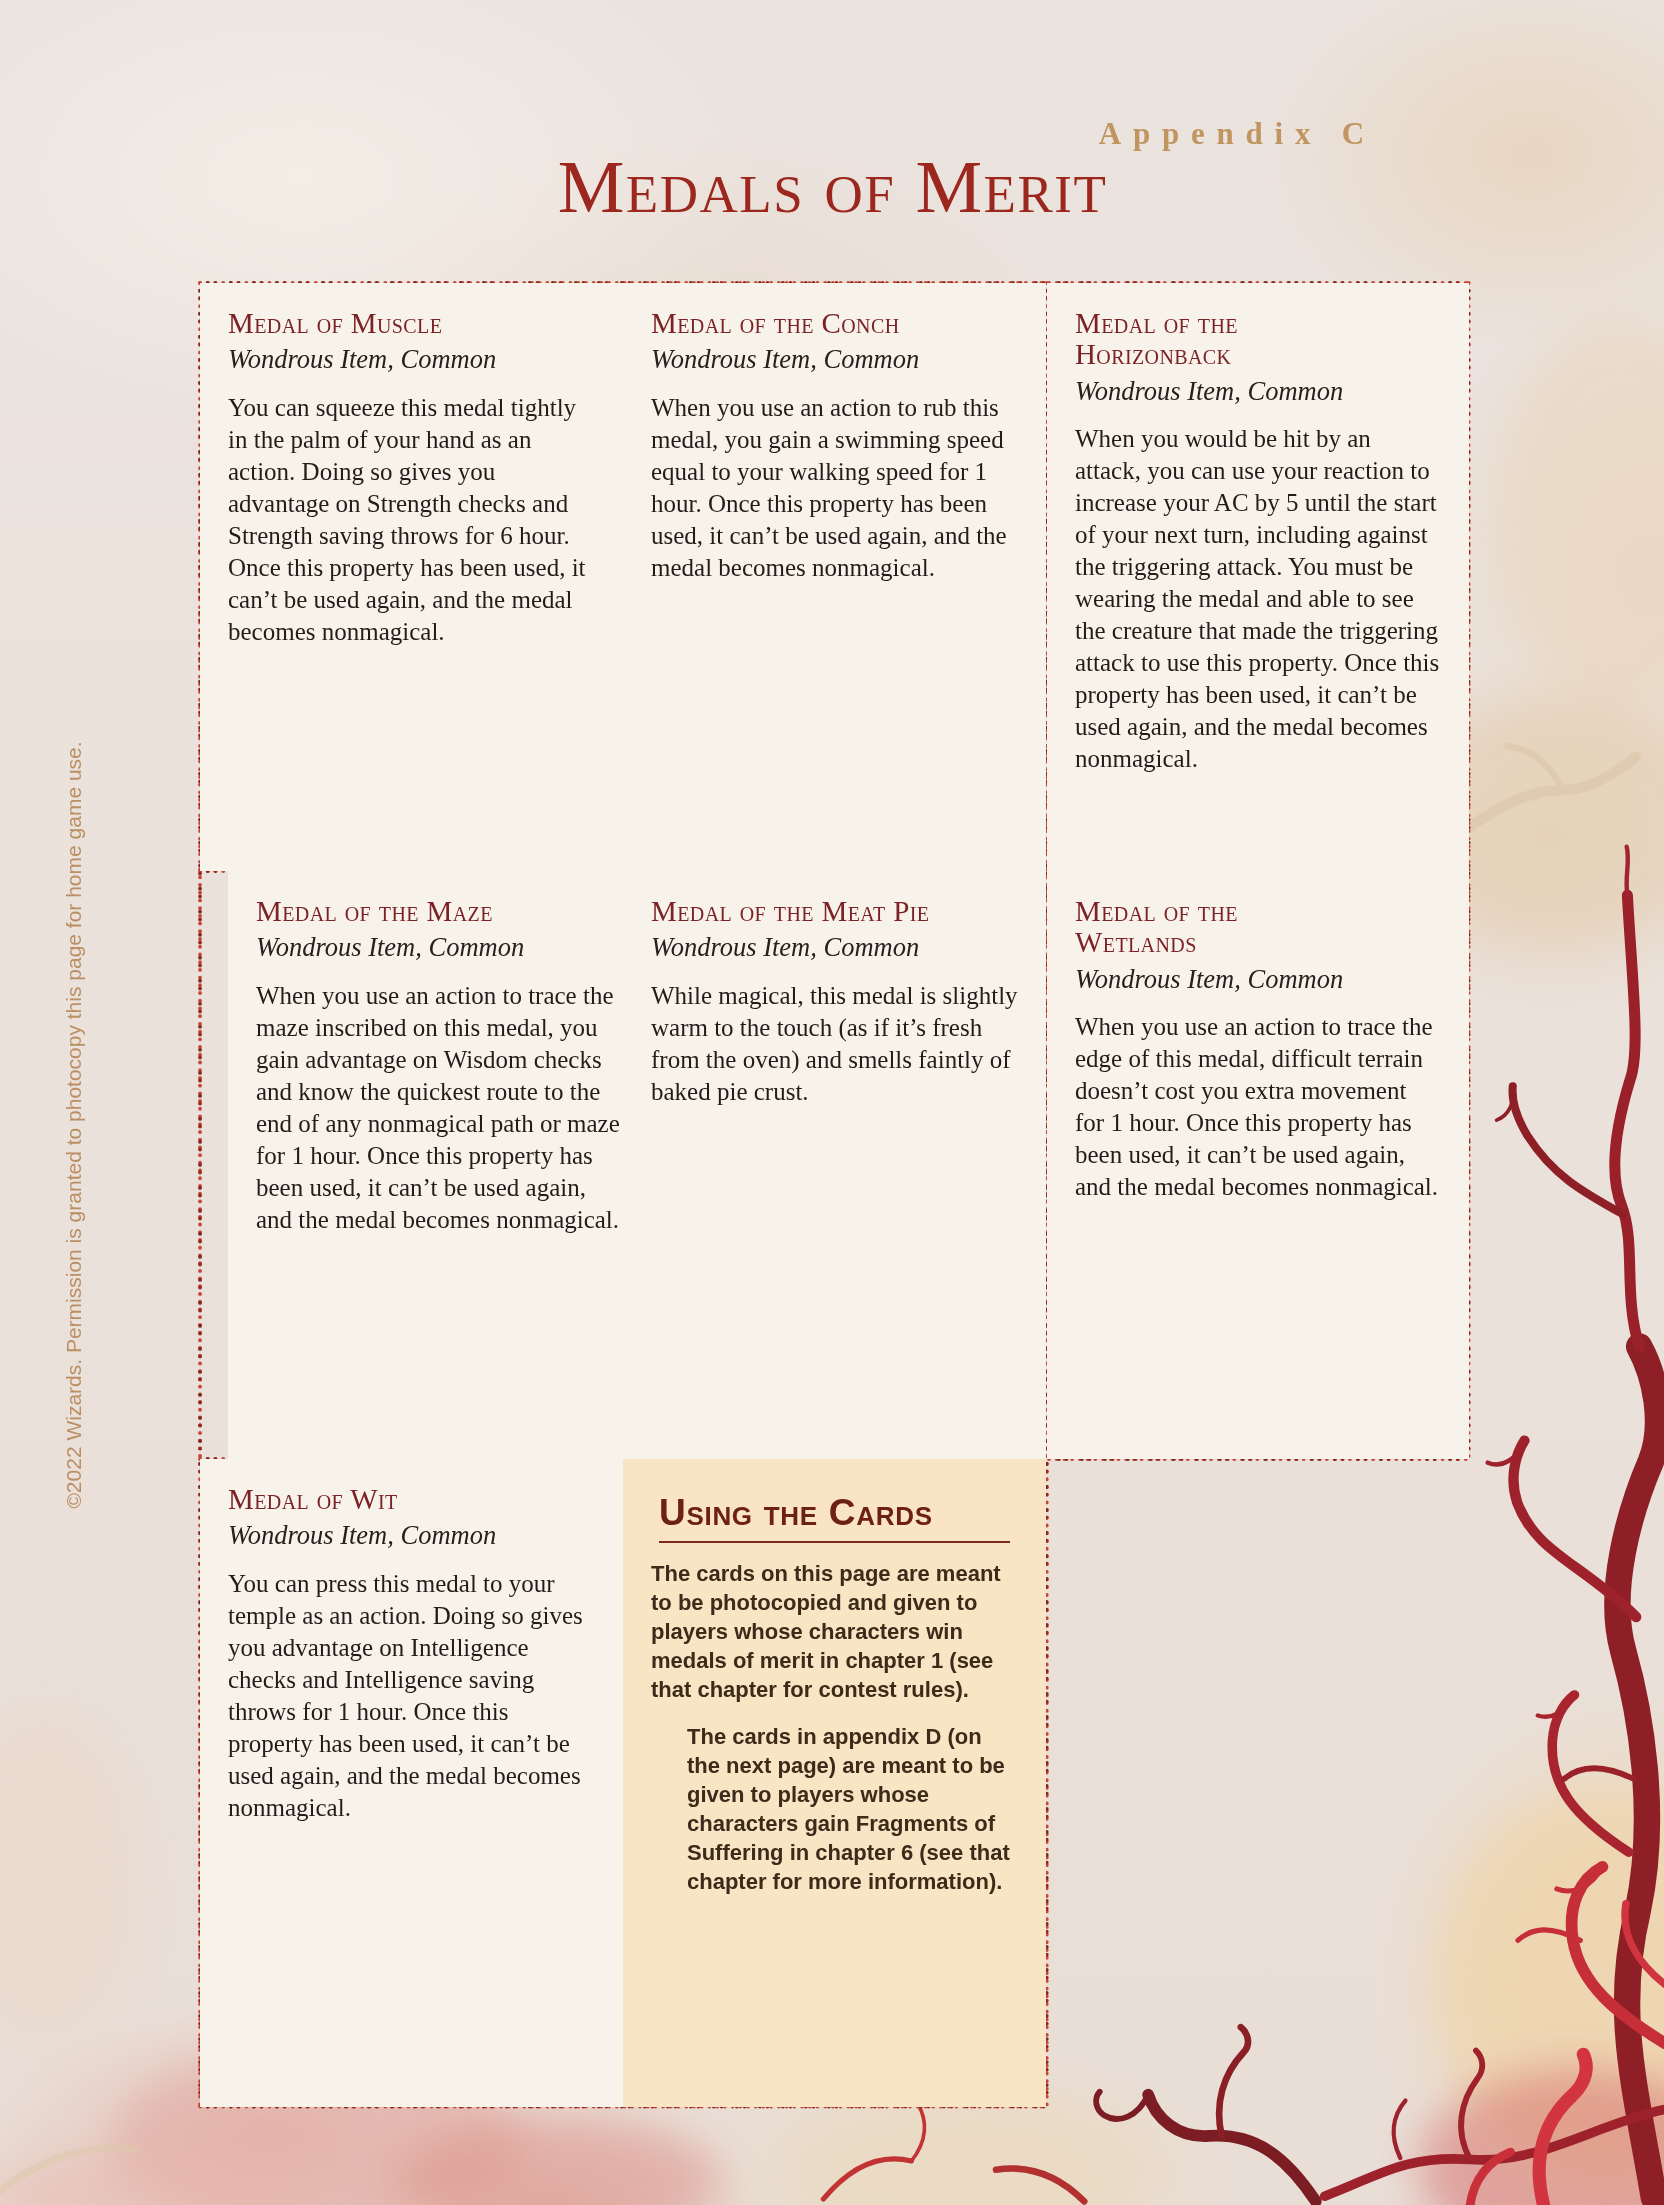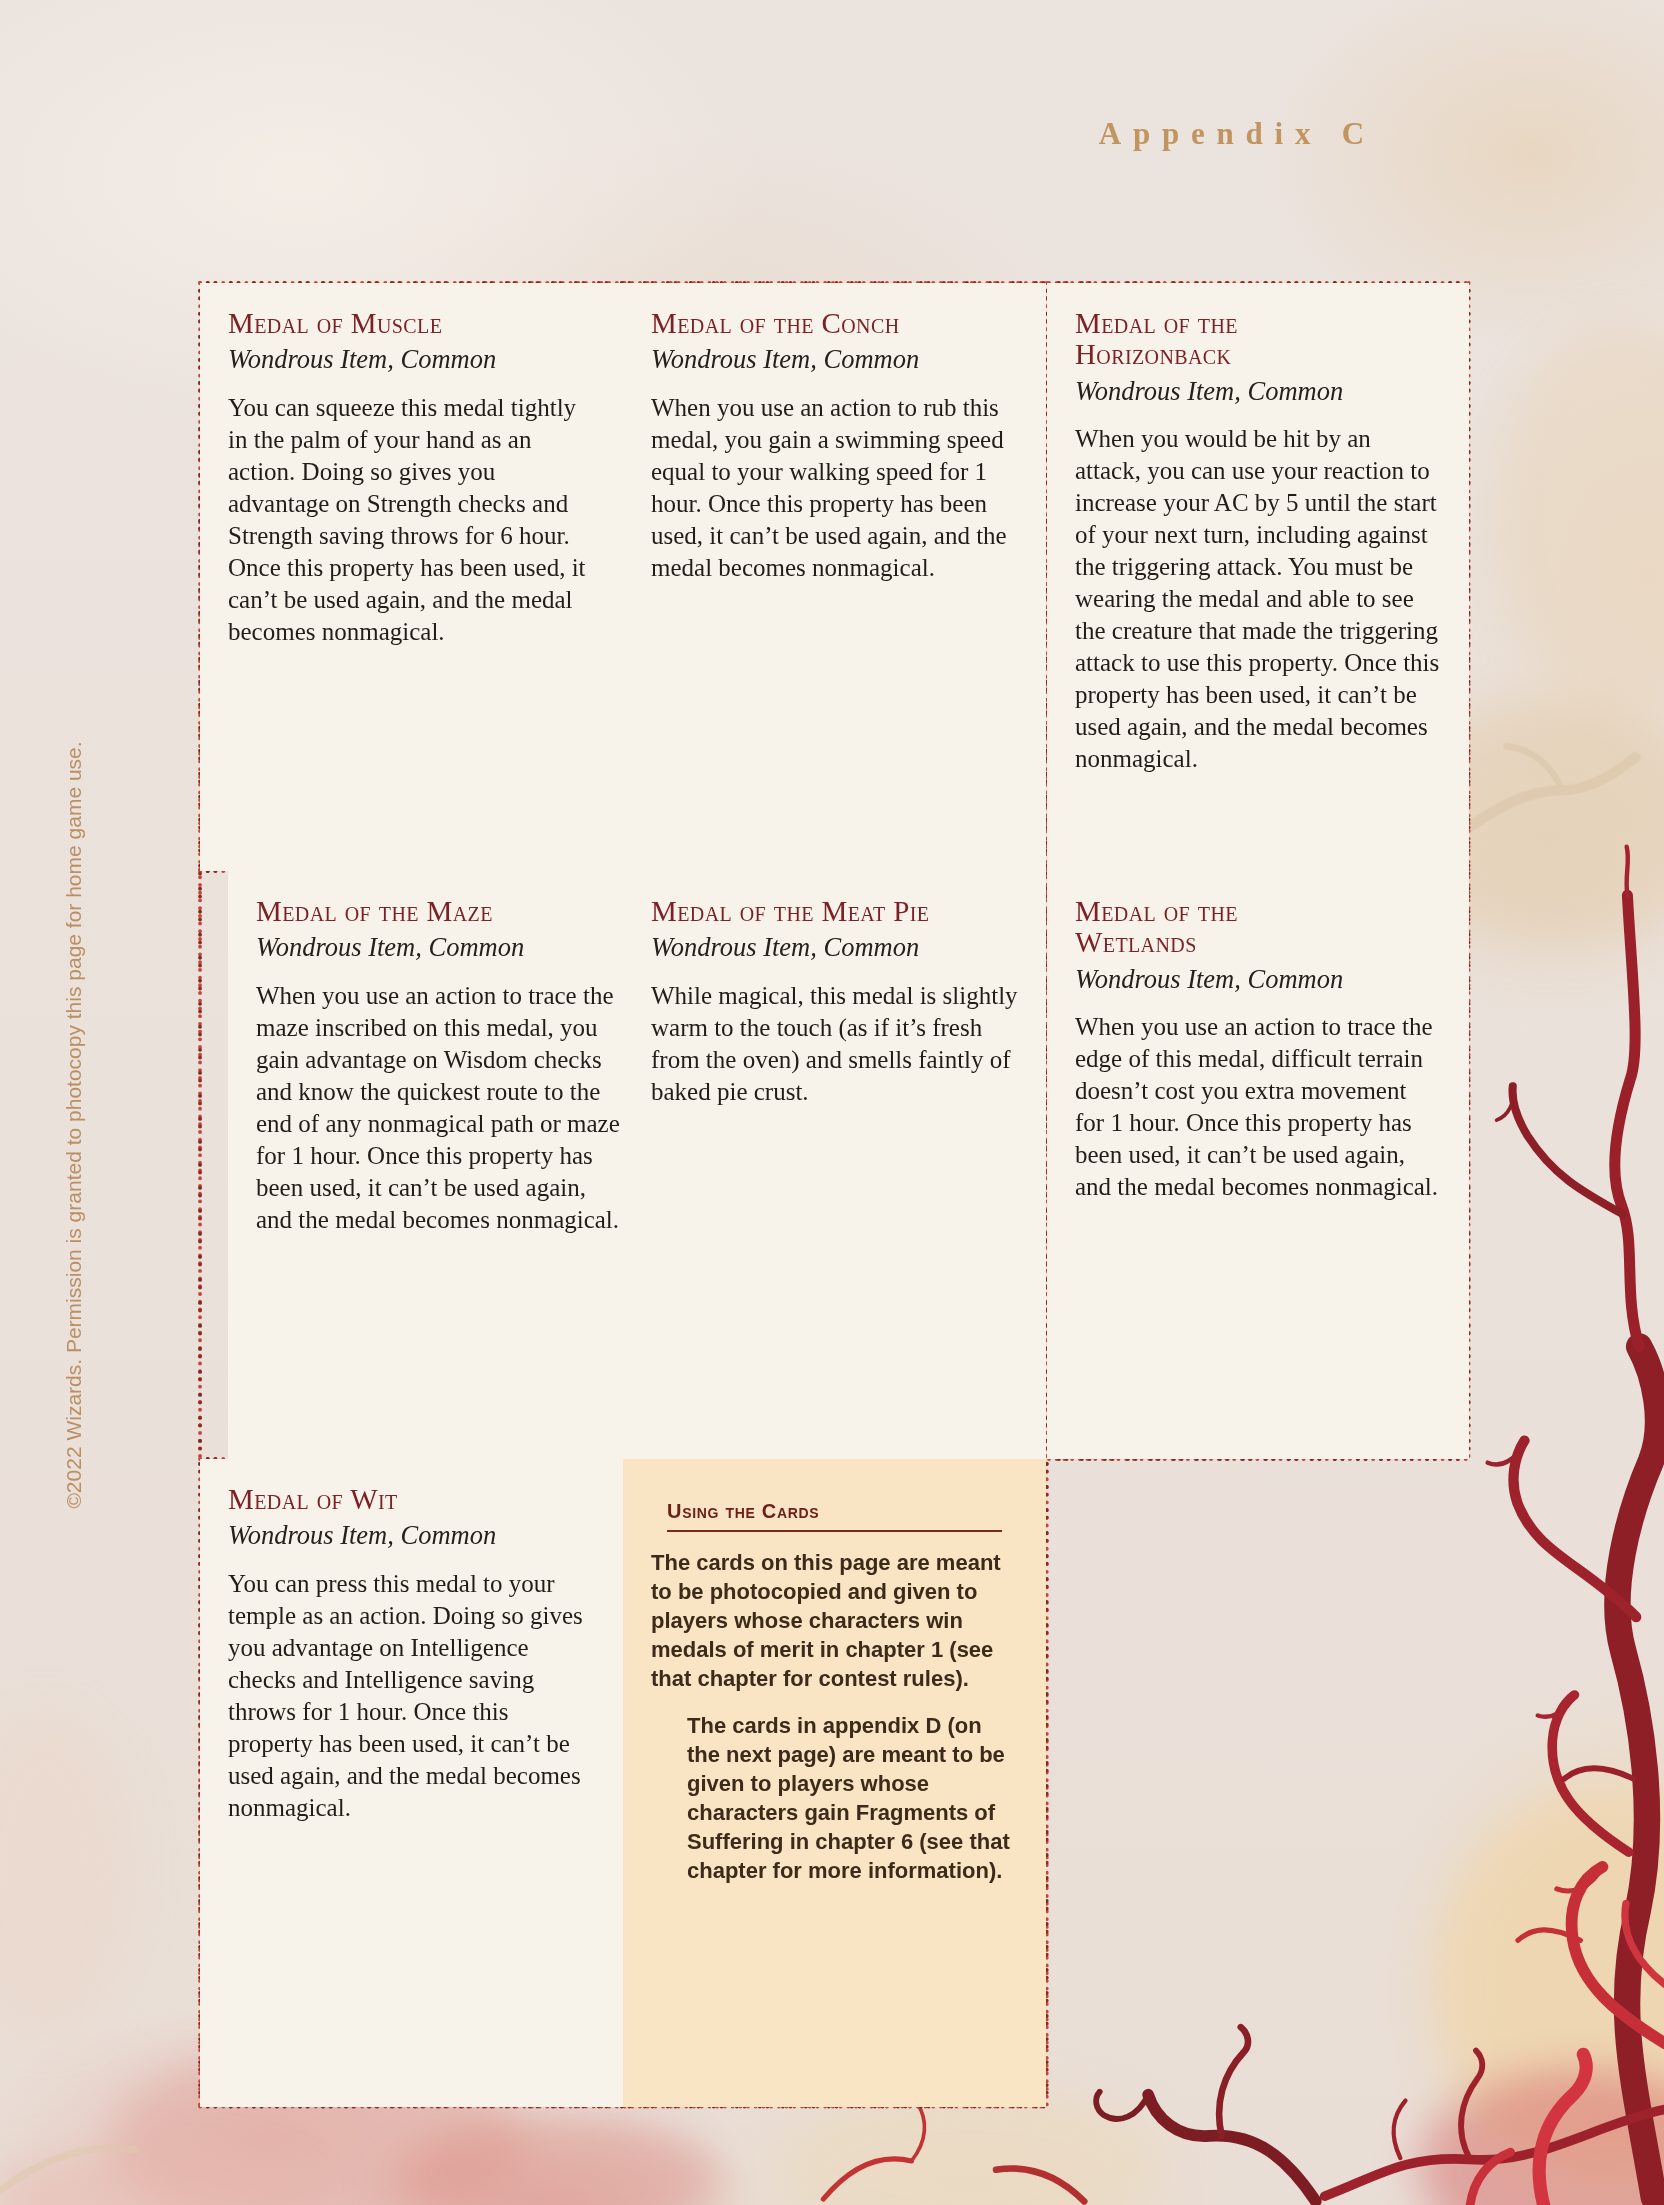--- a/index.html
+++ b/index.html
@@ -59,21 +59,21 @@
   .card.c3 .card-title,.card.c6 .card-title{max-width:250px;}
   .card-type{
     font-style:italic;font-size:26.5px;color:#27211d;margin:0 0 17.6px 0;line-height:1.1;
   }
   .card-body p{margin:0;font-size:25px;line-height:32px;color:#231d19;}
   .card-body p + p{text-indent:1.6em;}
   .card-body p:empty{display:none;}
 
   .note-title{
     font-family:"Liberation Sans", sans-serif;font-variant:small-caps;font-weight:bold;
-    font-size:20px;color:#6d2015;letter-spacing:0.7px;margin:16px;
+    font-size:37px;color:#6d2015;letter-spacing:0.7px;margin:8px;
     padding-bottom:7.4px;border-bottom:2.2px solid #7a2a1c;
   }
   .note-body{margin-top:16px;}
   .note-body p{margin:0;font-family:"Liberation Sans", sans-serif;
     font-size:22px;line-height:29px;color:#3c2b1b;font-weight:bold;}
   .note-body p + p{margin-top:17.6px;margin-left:36px;}
 </style>
 </head>
 <body>
 
@@ -166,20 +166,21 @@
         <path d="M272,2866 H1424"></path>
         <path d="M272,385 V2866"></path>
         <path d="M848,385 V2866"></path>
         <path d="M1424,385 V2866"></path>
         <path d="M1998,385 V1985"></path>
       </g>
     </g>
   </svg>
 
   <div class="appendix">Appendix C</div>
+  <div class="page-title">Medals of Merit</div>
 
   <div class="copyright">
     <span>©2022 Wizards. Permission is granted to photocopy this page for home game use.</span>
   </div>
 
   <div class="card c1" style="left:200px;top:283px;width:423px;height:588px;">
     <div class="card-title">Medal of Muscle</div>
     <div class="card-type">Wondrous Item, Common</div>
     <div class="card-body">
       <p>You can squeeze this medal tightly in the palm of your hand as an action. Doing so gives you advantage on Strength checks and Strength saving throws for 6 hour. Once this property has been used, it can’t be used again, and the medal becomes nonmagical.</p>

